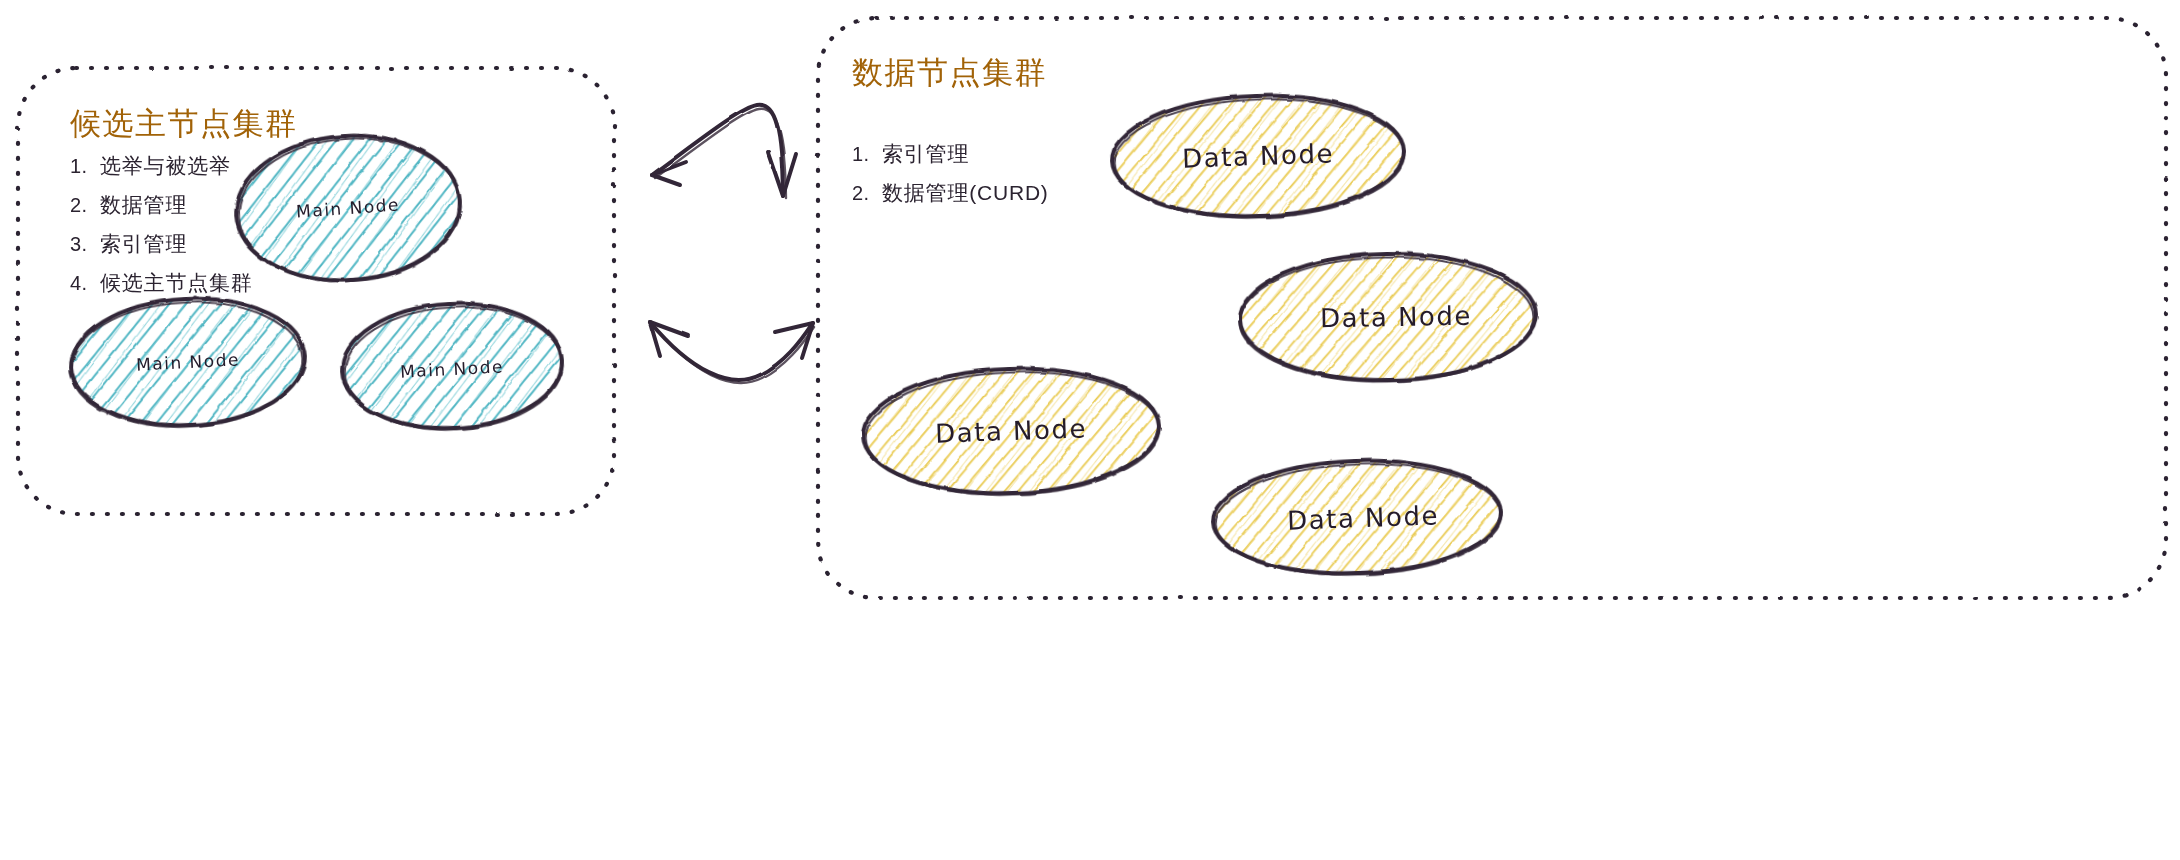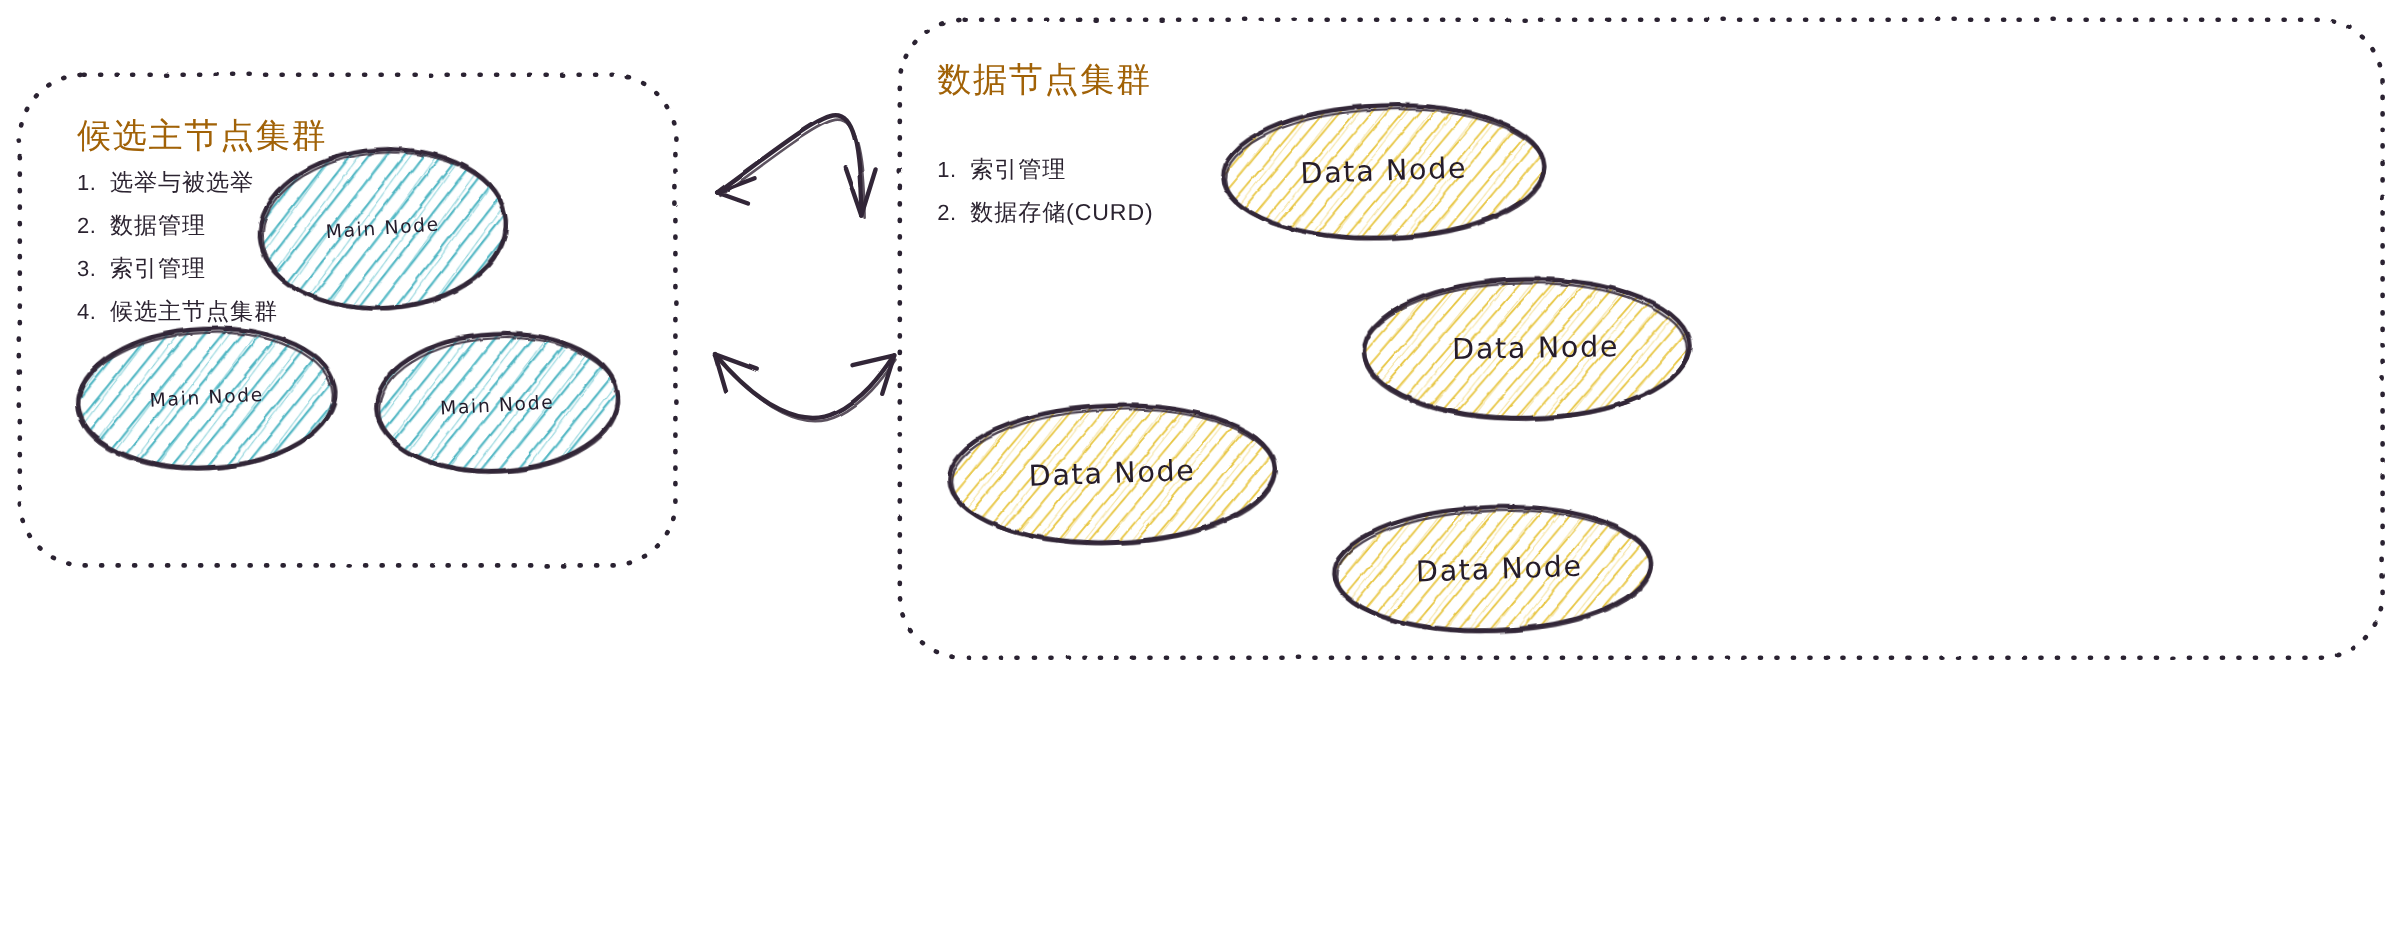--- a/index.html
+++ b/index.html
@@ -216,21 +216,21 @@
 
   <div class="panel-title" style="left:852px; top:52px;">数据节点集群</div>
 
   <div class="bullet-list" style="left:852px; top:140px;">
     <div class="bullet-row">
       <span class="bullet-num">1.</span>
       <span class="bullet-text">索引管理</span>
     </div>
     <div class="bullet-row">
       <span class="bullet-num">2.</span>
-      <span class="bullet-text">数据存储(CURD)</span>
+      <span class="bullet-text">数据管理(CURD)</span>
     </div>
   </div>
 
   <div class="node-label label-main" style="left:348px; top:208px; transform:translate(-50%,-50%) rotate(-4deg);">Main Node</div>
   <div class="node-label label-main" style="left:188px; top:362px; transform:translate(-50%,-50%) rotate(-3deg);">Main Node</div>
   <div class="node-label label-main" style="left:452px; top:369px; transform:translate(-50%,-50%) rotate(-3deg);">Main Node</div>
 
   <div class="node-label label-data" style="left:1258px; top:156px; transform:translate(-50%,-50%) rotate(-2deg);">Data Node</div>
   <div class="node-label label-data" style="left:1396px; top:317px; transform:translate(-50%,-50%) rotate(-1deg);">Data Node</div>
   <div class="node-label label-data" style="left:1011px; top:431px; transform:translate(-50%,-50%) rotate(-2deg);">Data Node</div>

